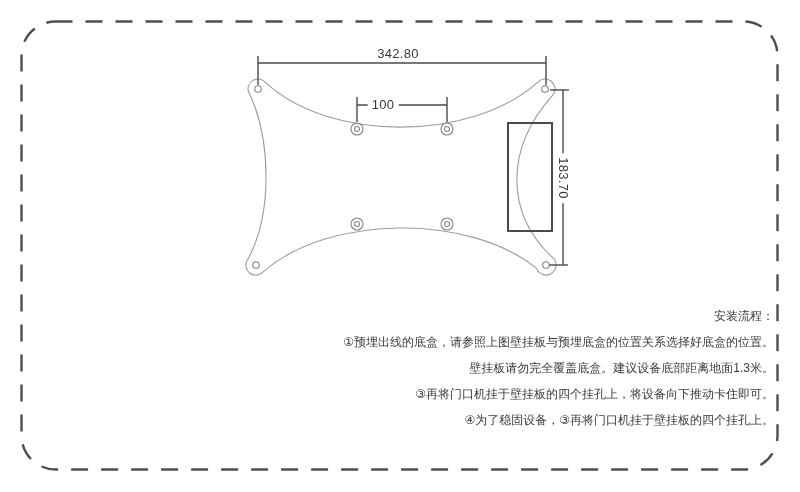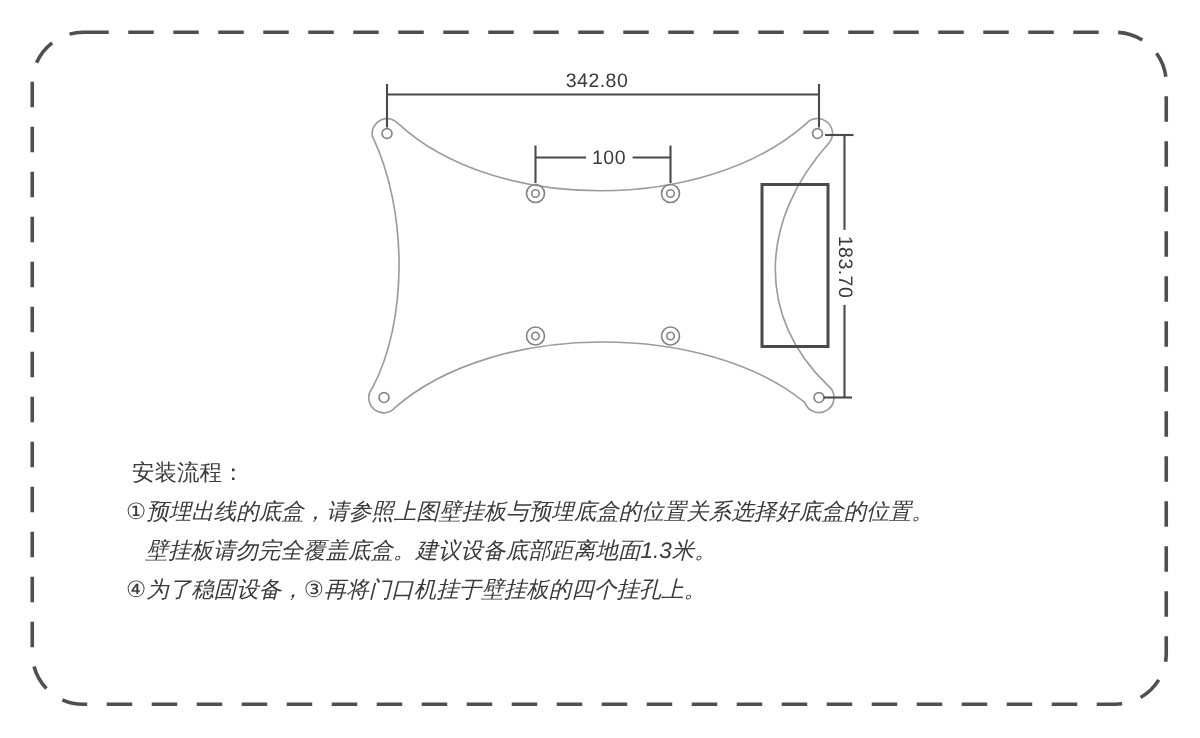--- a/index.html
+++ b/index.html
@@ -28,32 +28,33 @@
     position:absolute;
     font-size:13px;
     color:var(--text);
     letter-spacing:.3px;
     white-space:nowrap;
     background:var(--bg);
     padding:0 4px;
     line-height:16px;
   }
   .dim-w{left:398px;top:54px;transform:translate(-50%,-50%);background:transparent;}
-  .dim-holes{left:406px;top:105px;transform:translate(-50%,-50%);text-align:center;}
+  .dim-holes{left:383px;top:105px;transform:translate(-50%,-50%);text-align:center;}
   .dim-h{left:563px;top:178px;transform:translate(-50%,-50%) rotate(90deg);}
   .instructions{
     position:absolute;
     left:84px;top:303px;
     width:690px;
     color:var(--text);
-    font-size:15px;
+    font-size:12px;
     line-height:26px;
+    text-align:right;
   }
   .instr-title{margin-left:4px;}
-  .instr-step{white-space:nowrap;font-style:italic;}
+  .instr-step{white-space:nowrap;}
   .instr-step.cont{margin-left:13px;}
 </style>
 </head>
 <body>
 
 <div class="stage">
 
   <svg width="800" height="492" viewBox="0 0 800 492">
 
     <rect class="b-dash" x="21.5" y="21.5" width="756" height="448" rx="34"></rect>
@@ -112,16 +113,17 @@
   </svg>
 
   <span class="dim-label dim-w">342.80</span>
   <span class="dim-label dim-holes">100</span>
   <span class="dim-label dim-h">183.70</span>
 
   <div class="instructions">
     <div class="instr-title">安装流程：</div>
     <div class="instr-step">①预埋出线的底盒，请参照上图壁挂板与预埋底盒的位置关系选择好底盒的位置。</div>
     <div class="instr-step cont">壁挂板请勿完全覆盖底盒。建议设备底部距离地面1.3米。</div>
+    <div class="instr-step">③再将门口机挂于壁挂板的四个挂孔上，将设备向下推动卡住即可。</div>
     <div class="instr-step">④为了稳固设备，③再将门口机挂于壁挂板的四个挂孔上。</div>
   </div>
 
 </div>
 
 </body></html>

